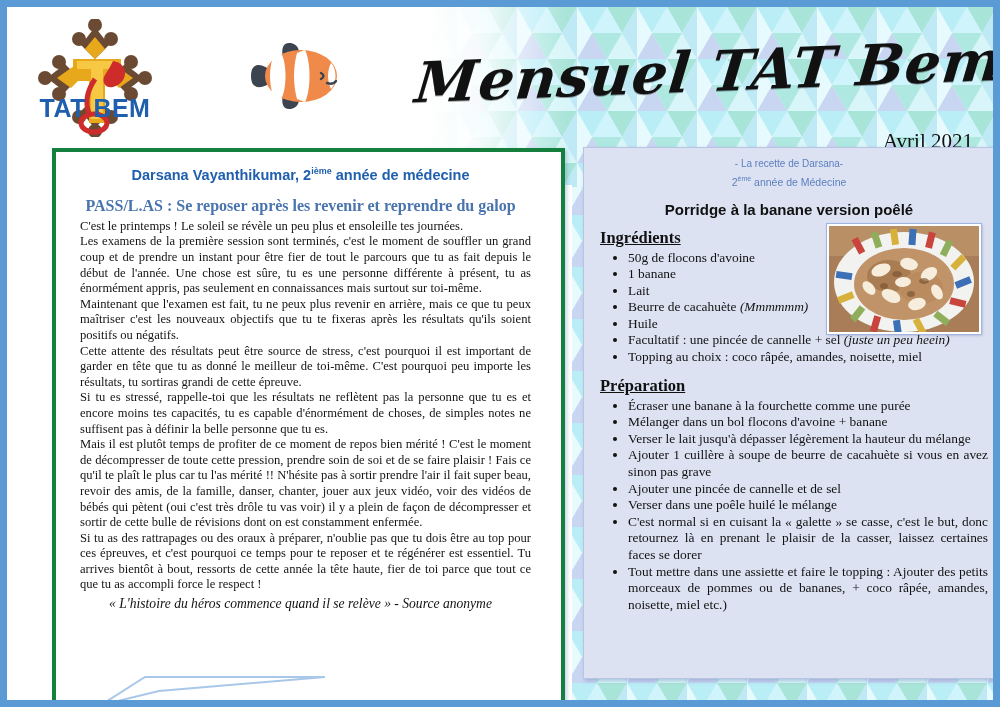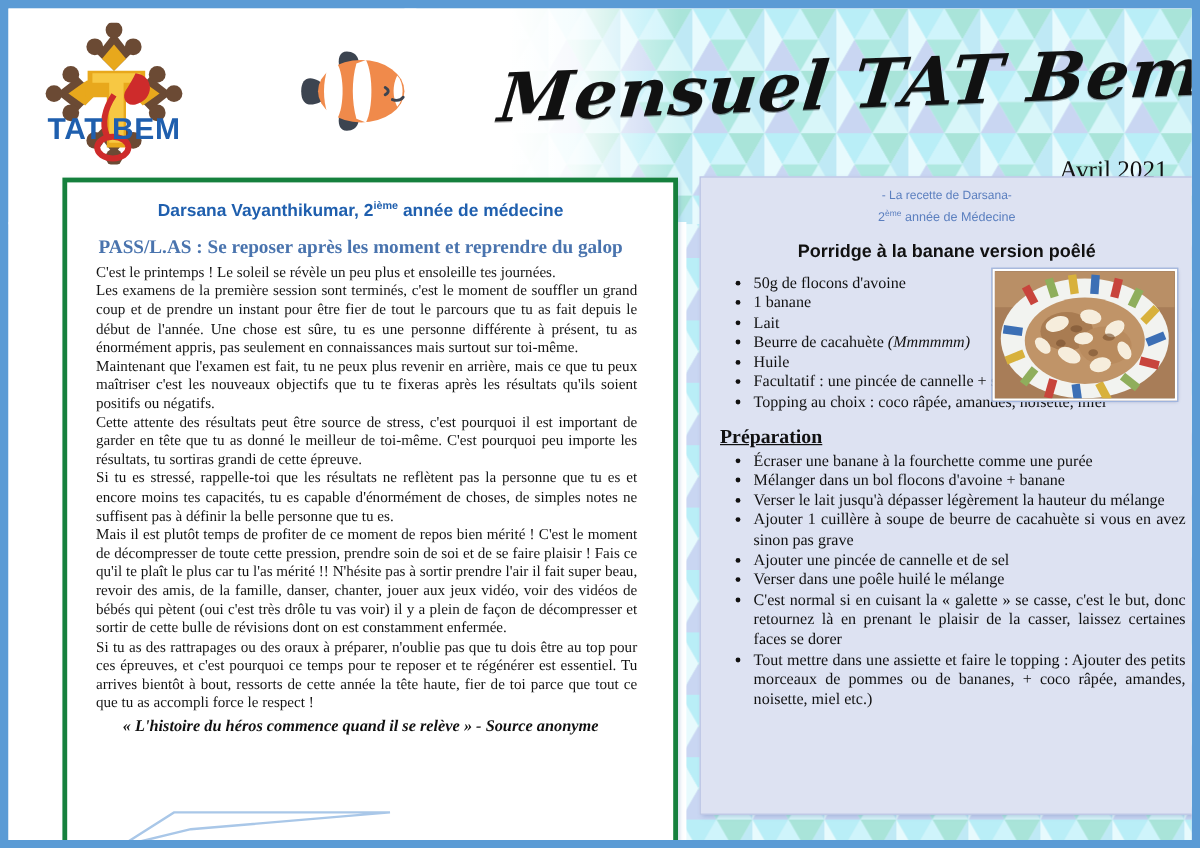--- a/index.html
+++ b/index.html
@@ -99,21 +99,21 @@
     font-family:Liberation Serif, serif;
     font-size:12.6px;
     line-height:15.6px;
     color:#141414;
     text-align:justify;
     margin:0 0 0 10px;
   }
   .para.first{text-align:left;}
   #article-quote{
     font-family:"Liberation Serif", serif;
-    font-style:italic;font-weight:700;
+    font-style:italic;font-weight:400;
     font-size:13.6px;color:#111;
     text-align:center;
     margin-top:3px;
   }
 
   
   #recipe-panel{
     position:absolute;left:576px;top:140px;width:412px;height:532px;
     background:#DDE2F2;
     border:1px solid #B9C4E4;
@@ -253,21 +253,21 @@
 
   <div id="masthead">
     <div id="masthead-title">Mensuel TAT Bem</div>
   </div>
   <div id="issue-date">Avril 2021</div>
 
   <div id="article-bubble">
     <div id="article-author">
       <span>Darsana Vayanthikumar, 2</span><sup>ième</sup><span> année de médecine</span>
     </div>
-    <div id="article-headline">PASS/L.AS : Se reposer après les moment et reprendre du galop</div>
+    <div id="article-headline">PASS/L.AS : Se reposer après les revenir et reprendre du galop</div>
     <p class="para first">C'est le printemps ! Le soleil se révèle un peu plus et ensoleille tes journées.</p>
     <p class="para">Les examens de la première session sont terminés, c'est le moment de souffler un grand coup et de prendre un instant pour être fier de tout le parcours que tu as fait depuis le début de l'année. Une chose est sûre, tu es une personne différente à présent, tu as énormément appris, pas seulement en connaissances mais surtout sur toi-même.</p>
     <p class="para">Maintenant que l'examen est fait, tu ne peux plus revenir en arrière, mais ce que tu peux maîtriser c'est les nouveaux objectifs que tu te fixeras après les résultats qu'ils soient positifs ou négatifs.</p>
     <p class="para">Cette attente des résultats peut être source de stress, c'est pourquoi il est important de garder en tête que tu as donné le meilleur de toi-même. C'est pourquoi peu importe les résultats, tu sortiras grandi de cette épreuve.</p>
     <p class="para">Si tu es stressé, rappelle-toi que les résultats ne reflètent pas la personne que tu es et encore moins tes capacités, tu es capable d'énormément de choses, de simples notes ne suffisent pas à définir la belle personne que tu es.</p>
     <p class="para">Mais il est plutôt temps de profiter de ce moment de repos bien mérité ! C'est le moment de décompresser de toute cette pression, prendre soin de soi et de se faire plaisir ! Fais ce qu'il te plaît le plus car tu l'as mérité !! N'hésite pas à sortir prendre l'air il fait super beau, revoir des amis, de la famille, danser, chanter, jouer aux jeux vidéo, voir des vidéos de bébés qui pètent (oui c'est très drôle tu vas voir) il y a plein de façon de décompresser et sortir de cette bulle de révisions dont on est constamment enfermée.</p>
     <p class="para">Si tu as des rattrapages ou des oraux à préparer, n'oublie pas que tu dois être au top pour ces épreuves, et c'est pourquoi ce temps pour te reposer et te régénérer est essentiel. Tu arrives bientôt à bout, ressorts de cette année la tête haute, fier de toi parce que tout ce que tu as accompli force le respect !</p>
     <div id="article-quote">« L'histoire du héros commence quand il se relève » - Source anonyme</div>
   </div>
 
@@ -321,20 +321,21 @@
         </g>
         <g fill="#7C5432" opacity=".65">
           <ellipse cx="68" cy="48" rx="5" ry="3"></ellipse>
           <ellipse cx="95" cy="55" rx="5" ry="3"></ellipse>
           <ellipse cx="55" cy="60" rx="4" ry="3"></ellipse>
           <ellipse cx="82" cy="68" rx="4" ry="3"></ellipse>
         </g>
       </svg>
     </div>
 
+    <div class="sec-head">Ingrédients</div>
     <ul class="recipe-list" id="ingredients-list">
         <li>50g de flocons d'avoine</li>
         <li>1 banane</li>
         <li>Lait</li>
         <li>Beurre de cacahuète <em>(Mmmmmm)</em></li>
         <li>Huile</li>
         <li class="wide">Facultatif : une pincée de cannelle + sel <em>(juste un peu heein)</em></li>
         <li class="wide">Topping au choix : coco râpée, amandes, noisette, miel</li>
       </ul>
 

